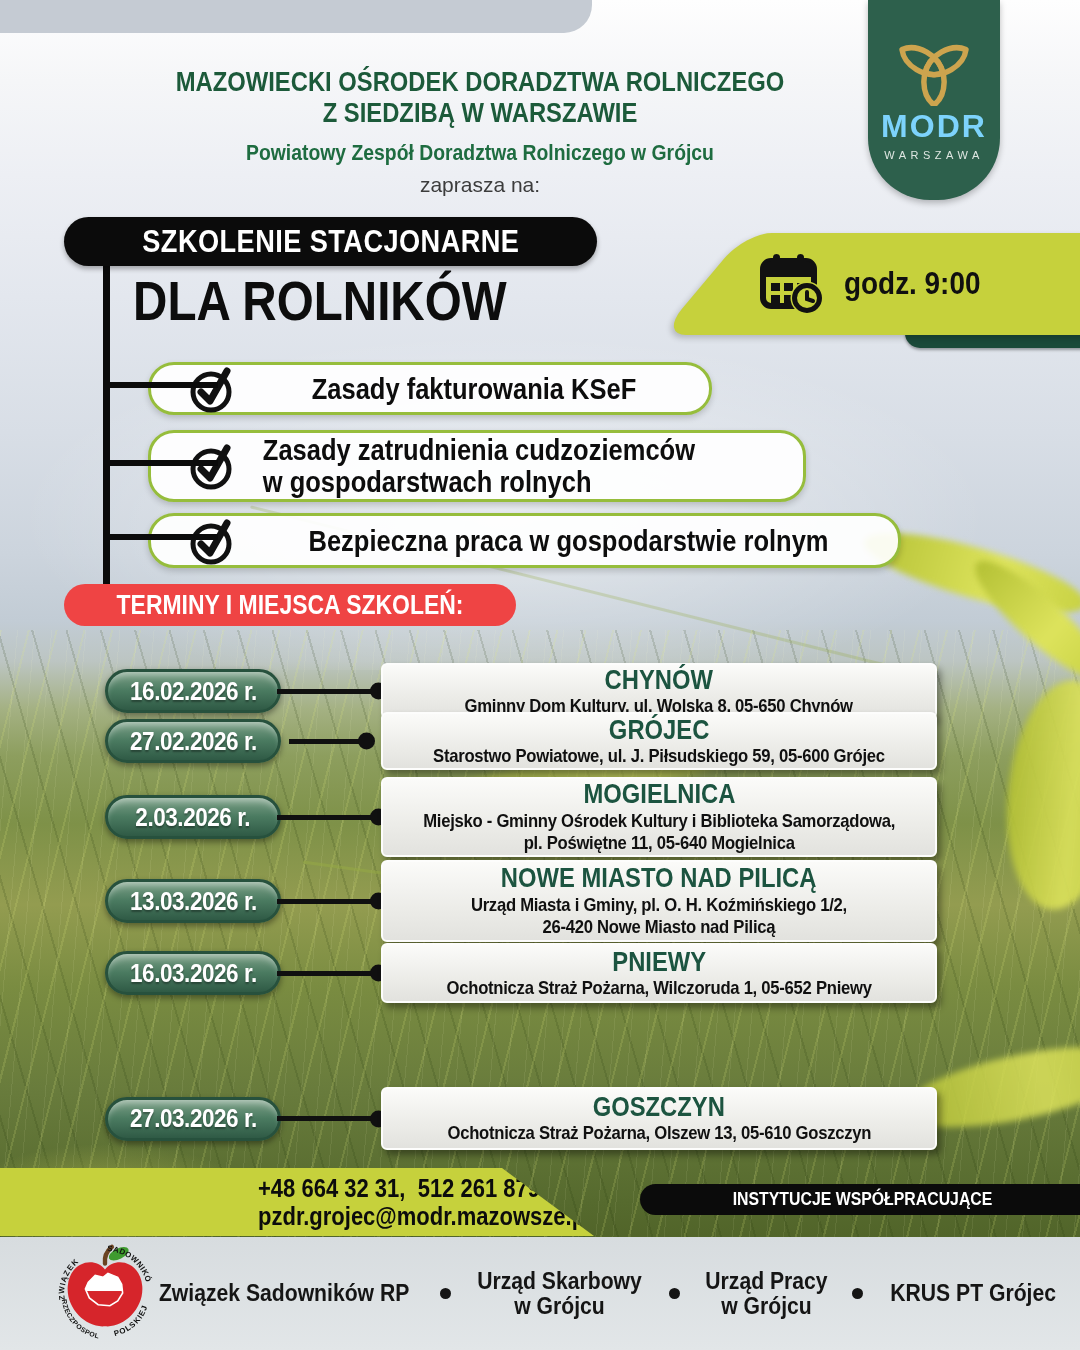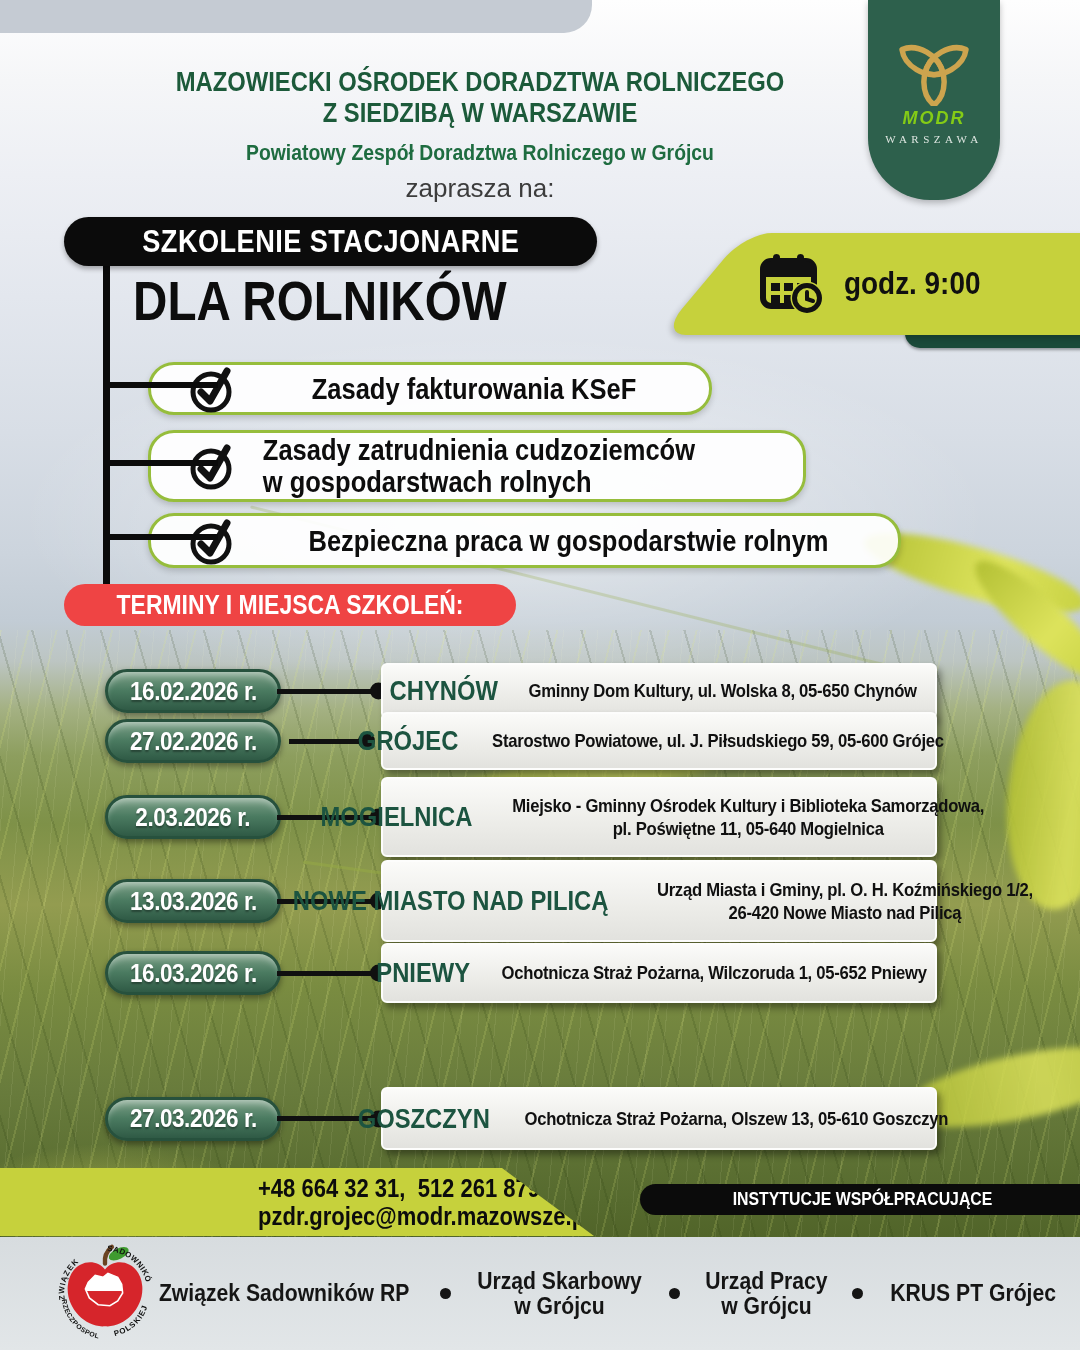--- a/index.html
+++ b/index.html
@@ -36,27 +36,27 @@
   .s2{left:240px;top:590px;width:700px;transform:rotate(14deg);opacity:.5;}
 
   
   .topbar{position:absolute;left:0;top:0;width:592px;height:33px;background:#c5cbd3;
     border-radius:0 0 28px 0;z-index:1;}
   .header{position:absolute;left:100px;top:66px;width:760px;text-align:center;z-index:2;}
   .org{font-weight:bold;font-size:28px;line-height:1.12;color:#1c5a3a;white-space:nowrap;
     transform:scaleX(.85);transform-origin:center;}
   .unit{font-weight:bold;font-size:22px;color:#1e6c40;margin-top:11px;white-space:nowrap;
     transform:scaleX(.88);transform-origin:center;}
-  .invite{font-size:26px;color:#3c3c3c;margin-top:7px;}
+  .invite{font-size:21px;color:#3c3c3c;margin-top:7px;}
   .modr{position:absolute;left:868px;top:0;width:132px;height:200px;z-index:2;
     background:#2d604c;border-radius:0 0 62px 62px;text-align:center;
     box-shadow:0 3px 6px rgba(0,0,0,.25);}
   .modr svg{margin-top:22px;}
-  .modr-name{color:#84cc16;font-weight:bold;font-size:18px;letter-spacing:2px;margin-top:-2px;font-style:italic;}
-  .modr-sub{color:#dfe7e2;font-size:11px;letter-spacing:4.5px;margin-top:4px;font-family:Liberation Serif, serif;}
+  .modr-name{color:#7dd3fc;font-weight:bold;font-size:32px;letter-spacing:2px;margin-top:-2px;}
+  .modr-sub{color:#dfe7e2;font-size:11px;letter-spacing:4.5px;margin-top:4px;}
 
   
   .vline{position:absolute;left:103px;top:240px;width:7px;height:365px;background:#0b0b0b;z-index:1;}
   .hline{position:absolute;height:6px;background:#0b0b0b;z-index:3;}
   .h1{left:106px;top:382px;width:112px;}
   .h2{left:106px;top:460px;width:112px;}
   .h3{left:106px;top:534px;width:112px;}
   .type-pill{position:absolute;left:64px;top:217px;width:533px;height:49px;background:#0b0b0b;
     border-radius:25px;display:flex;align-items:center;justify-content:center;z-index:2;
     box-shadow:0 3px 5px rgba(0,0,0,.3);text-align:right;}
@@ -104,21 +104,21 @@
     display:flex;align-items:center;justify-content:center;}
   .date-pill span{color:#fff;font-weight:bold;font-size:25px;white-space:nowrap;
     letter-spacing:-.5px;transform:scaleX(.9);text-shadow:0 2px 2px rgba(0,0,0,.35);}
   .connector{flex:1;height:5px;background:#101010;position:relative;margin:0 -4px;align-self:center;}
   .connector::after{content:'';position:absolute;right:-2px;top:50%;transform:translateY(-50%);
     width:17px;height:17px;border-radius:50%;background:#101010;}
   .card{flex:none;width:556px;height:100%;border-radius:6px;box-sizing:border-box;
     background:linear-gradient(180deg,#fbfbf9 0%,#ececе8 60%,#e2e2de 100%);
     background:linear-gradient(180deg,#fbfbf9 0%,#ecece8 60%,#e2e2de 100%);
     border:2px solid #fdfdfc;box-shadow:4px 5px 7px rgba(0,0,0,.38);
-    display:flex;flex-direction:row;align-items:center;justify-content:center;z-index:2;}
+    display:flex;flex-direction:column;align-items:center;justify-content:center;z-index:2;}
   .city{font-weight:bold;font-size:28px;color:#1c5440;line-height:1.05;white-space:nowrap;
     transform:scaleX(.85);}
   .venue{font-weight:bold;font-size:18.5px;color:#101010;line-height:1.22;text-align:center;
     white-space:pre;letter-spacing:-.3px;transform:scaleX(.9);margin-top:1px;}
 
   
   .contact{position:absolute;left:0;top:1168px;width:600px;height:68px;background:#c6d13c;z-index:3;
     clip-path:polygon(0 0,502px 0,594px 100%,0 100%);
     display:flex;align-items:center;padding-left:232px;box-sizing:border-box;gap:26px;}
   .contact-text{display:flex;flex-direction:column;line-height:1.12;}

